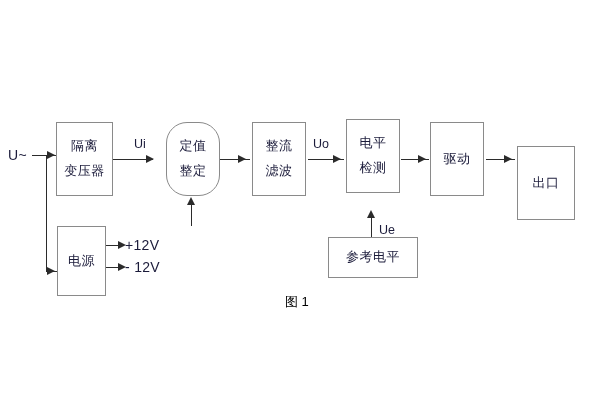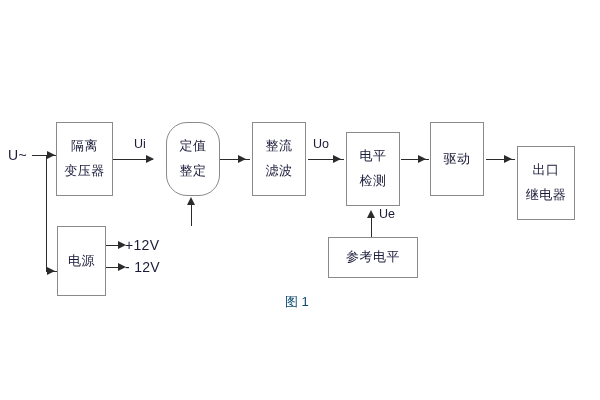--- a/index.html
+++ b/index.html
@@ -37,21 +37,21 @@
   
   .label {
     position: absolute;
     color: #1b1b3a;
     font-size: 13px;
     white-space: nowrap;
     line-height: 1;
   }
   .label.sig { font-size: 12.5px; }
   .label.rail { font-size: 14px; letter-spacing: .3px; }
-  .caption { position: absolute; font-size: 13px; color: #0c4a6e; }
+  .caption { position: absolute; font-size: 13px; color: #000000; }
 
   
   .hline {
     position: absolute;
     height: 0;
     border-top: 1.4px solid #2b2b2b;
   }
   .vline {
     position: absolute;
     width: 0;
@@ -122,50 +122,49 @@
   <div class="block" style="left:166px; top:122px; width:54px; height:74px;border-radius:21px;">
     <span class="ln">定值</span>
     <span class="ln">整定</span>
   </div>
 
   <div class="block" style="left:252px; top:122px; width:54px; height:74px;">
     <span class="ln">整流</span>
     <span class="ln">滤波</span>
   </div>
 
-  <div class="block" style="left:346px; top:132px; width:54px; height:74px;">
+  <div class="block" style="left:346px; top:119px; width:54px; height:74px;">
     <span class="ln">电平</span>
     <span class="ln">检测</span>
   </div>
 
   <div class="block" style="left:430px; top:122px; width:54px; height:74px;">
     <span class="ln">驱动</span>
   </div>
 
   <div class="block" style="left:517px; top:122px; width:58px; height:74px;margin-top:24px;">
     <span class="ln">出口</span>
-    <span class="ln">继电器</span>
   </div>
 
   <div class="block" style="left:57px; top:226px; width:49px; height:70px;">
     <span class="ln">电源</span>
   </div>
 
 
   <div class="block" style="left:328px; top:237px; width:90px; height:41px;">
     <span class="ln">参考电平</span>
   </div>
 
   <div class="label rail" style="left:8px; top:148px;">U~</div>
 
   <div class="label sig" style="left:134px; top:138px;">Ui</div>
 
   <div class="label sig" style="left:313px; top:138px;">Uo</div>
 
-  <div class="label sig" style="left:379px; top:208px;">Ue</div>
+  <div class="label sig" style="left:379px; top:224px;">Ue</div>
 
   <div class="label rail" style="left:125px; top:238px;">+12V</div>
 
   <div class="label rail" style="left:125px; top:260px;">- 12V</div>
 
   <div class="caption" style="left:285px; top:293px;">图 1</div>
 
 </div>
 
 </body></html>

